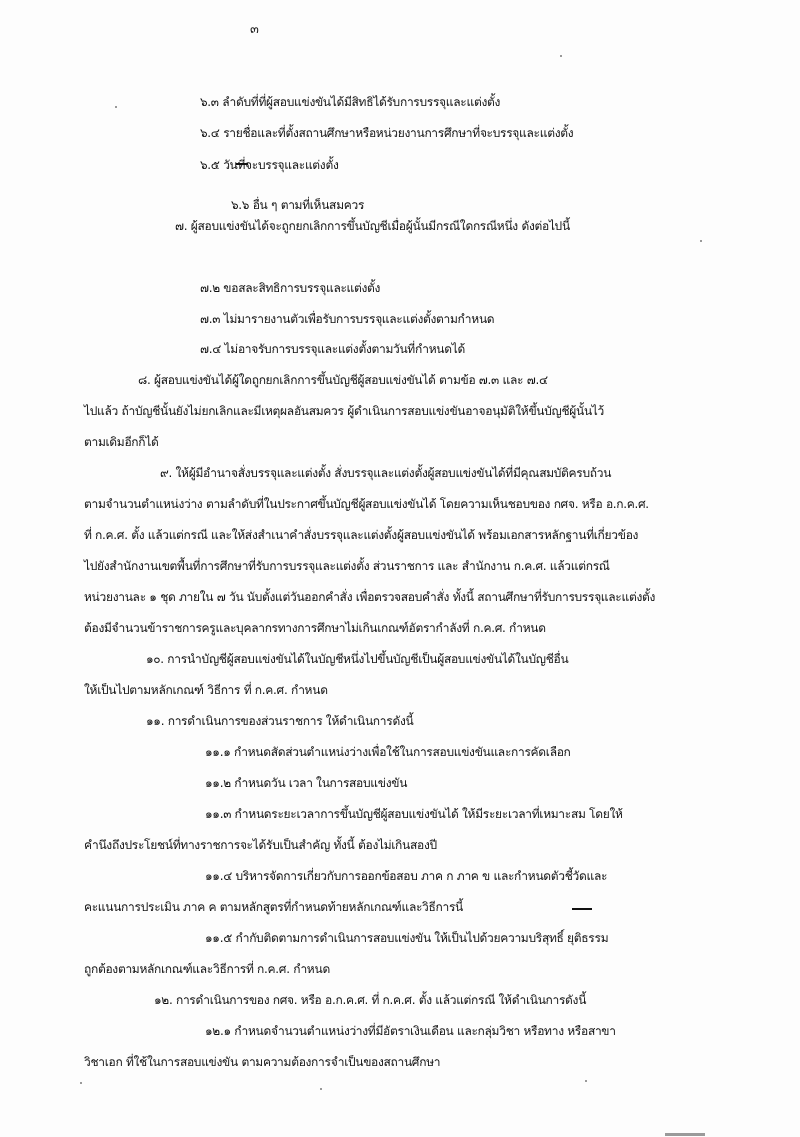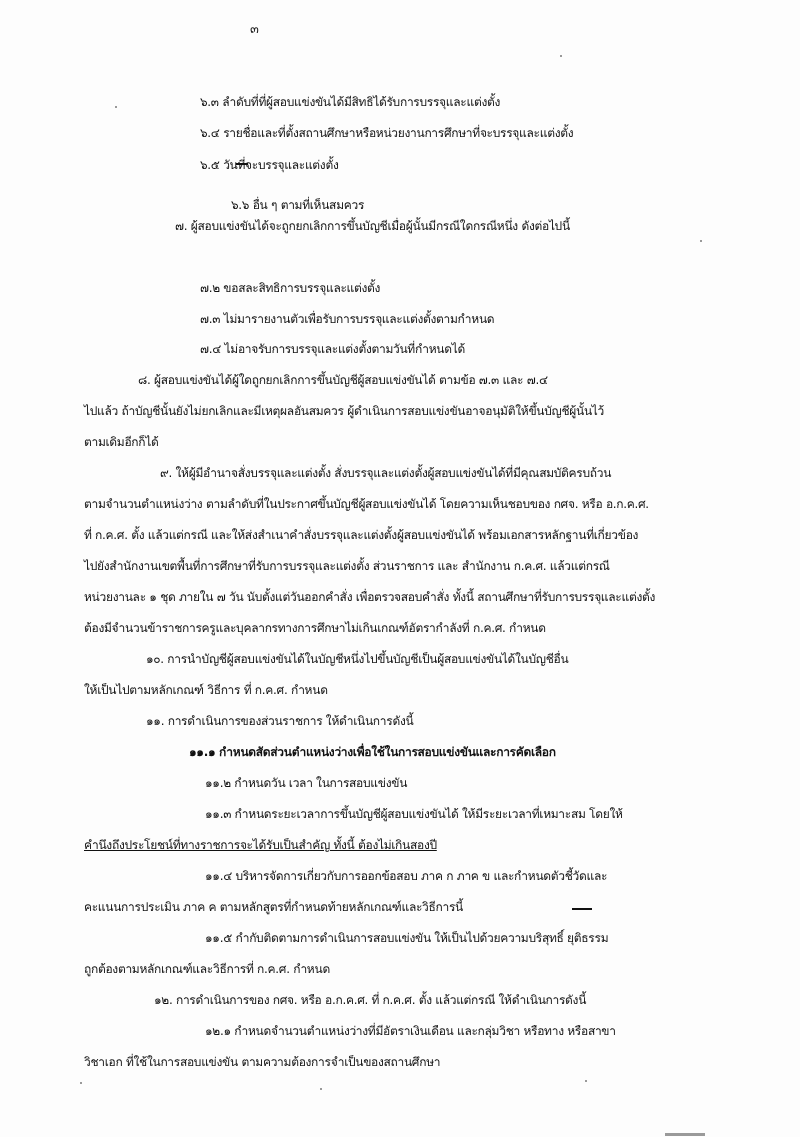--- a/index.html
+++ b/index.html
@@ -49,24 +49,24 @@
   <div class="line" style="left:84px;top:494px;">ตามจำนวนตำแหน่งว่าง ตามลำดับที่ในประกาศขึ้นบัญชีผู้สอบแข่งขันได้ โดยความเห็นชอบของ กศจ. หรือ อ.ก.ค.ศ.</div>
   <div class="line" style="left:84px;top:525px;">ที่ ก.ค.ศ. ตั้ง แล้วแต่กรณี และให้ส่งสำเนาคำสั่งบรรจุและแต่งตั้งผู้สอบแข่งขันได้ พร้อมเอกสารหลักฐานที่เกี่ยวข้อง</div>
   <div class="line" style="left:84px;top:556px;">ไปยังสำนักงานเขตพื้นที่การศึกษาที่รับการบรรจุและแต่งตั้ง ส่วนราชการ และ สำนักงาน ก.ค.ศ. แล้วแต่กรณี</div>
   <div class="line" style="left:84px;top:587px;">หน่วยงานละ ๑ ชุด ภายใน ๗ วัน นับตั้งแต่วันออกคำสั่ง เพื่อตรวจสอบคำสั่ง ทั้งนี้ สถานศึกษาที่รับการบรรจุและแต่งตั้ง</div>
   <div class="line" style="left:84px;top:618px;">ต้องมีจำนวนข้าราชการครูและบุคลากรทางการศึกษาไม่เกินเกณฑ์อัตรากำลังที่ ก.ค.ศ. กำหนด</div>
 
   <div class="line" style="left:146px;top:649px;">๑๐. การนำบัญชีผู้สอบแข่งขันได้ในบัญชีหนึ่งไปขึ้นบัญชีเป็นผู้สอบแข่งขันได้ในบัญชีอื่น</div>
   <div class="line" style="left:84px;top:680px;">ให้เป็นไปตามหลักเกณฑ์ วิธีการ ที่ ก.ค.ศ. กำหนด</div>
 
   <div class="line" style="left:146px;top:711px;">๑๑. การดำเนินการของส่วนราชการ ให้ดำเนินการดังนี้</div>
-  <div class="line" style="left:189px;top:742px;font-weight:bold;">๑๑.๑ กำหนดสัดส่วนตำแหน่งว่างเพื่อใช้ในการสอบแข่งขันและการคัดเลือก</div>
+  <div class="line" style="left:205px;top:742px;">๑๑.๑ กำหนดสัดส่วนตำแหน่งว่างเพื่อใช้ในการสอบแข่งขันและการคัดเลือก</div>
   <div class="line" style="left:205px;top:773px;">๑๑.๒ กำหนดวัน เวลา ในการสอบแข่งขัน</div>
   <div class="line" style="left:205px;top:804px;">๑๑.๓ กำหนดระยะเวลาการขึ้นบัญชีผู้สอบแข่งขันได้ ให้มีระยะเวลาที่เหมาะสม โดยให้</div>
-  <div class="line" style="left:84px;top:835px;text-decoration:underline;">คำนึงถึงประโยชน์ที่ทางราชการจะได้รับเป็นสำคัญ ทั้งนี้ ต้องไม่เกินสองปี</div>
+  <div class="line" style="left:84px;top:835px;">คำนึงถึงประโยชน์ที่ทางราชการจะได้รับเป็นสำคัญ ทั้งนี้ ต้องไม่เกินสองปี</div>
   <div class="line" style="left:205px;top:866px;">๑๑.๔ บริหารจัดการเกี่ยวกับการออกข้อสอบ ภาค ก ภาค ข และกำหนดตัวชี้วัดและ</div>
   <div class="line" style="left:84px;top:897px;">คะแนนการประเมิน ภาค ค ตามหลักสูตรที่กำหนดท้ายหลักเกณฑ์และวิธีการนี้</div>
   <div class="dash" style="top:908px;"></div>
   <div class="line" style="left:205px;top:928px;">๑๑.๕ กำกับติดตามการดำเนินการสอบแข่งขัน ให้เป็นไปด้วยความบริสุทธิ์ ยุติธรรม</div>
   <div class="line" style="left:84px;top:959px;">ถูกต้องตามหลักเกณฑ์และวิธีการที่ ก.ค.ศ. กำหนด</div>
 
   <div class="line" style="left:146px;top:990px;margin-left:8px;">๑๒. การดำเนินการของ กศจ. หรือ อ.ก.ค.ศ. ที่ ก.ค.ศ. ตั้ง แล้วแต่กรณี ให้ดำเนินการดังนี้</div>
   <div class="line" style="left:205px;top:1021px;">๑๒.๑ กำหนดจำนวนตำแหน่งว่างที่มีอัตราเงินเดือน และกลุ่มวิชา หรือทาง หรือสาขา</div>
   <div class="line" style="left:84px;top:1052px;">วิชาเอก ที่ใช้ในการสอบแข่งขัน ตามความต้องการจำเป็นของสถานศึกษา</div>
 

